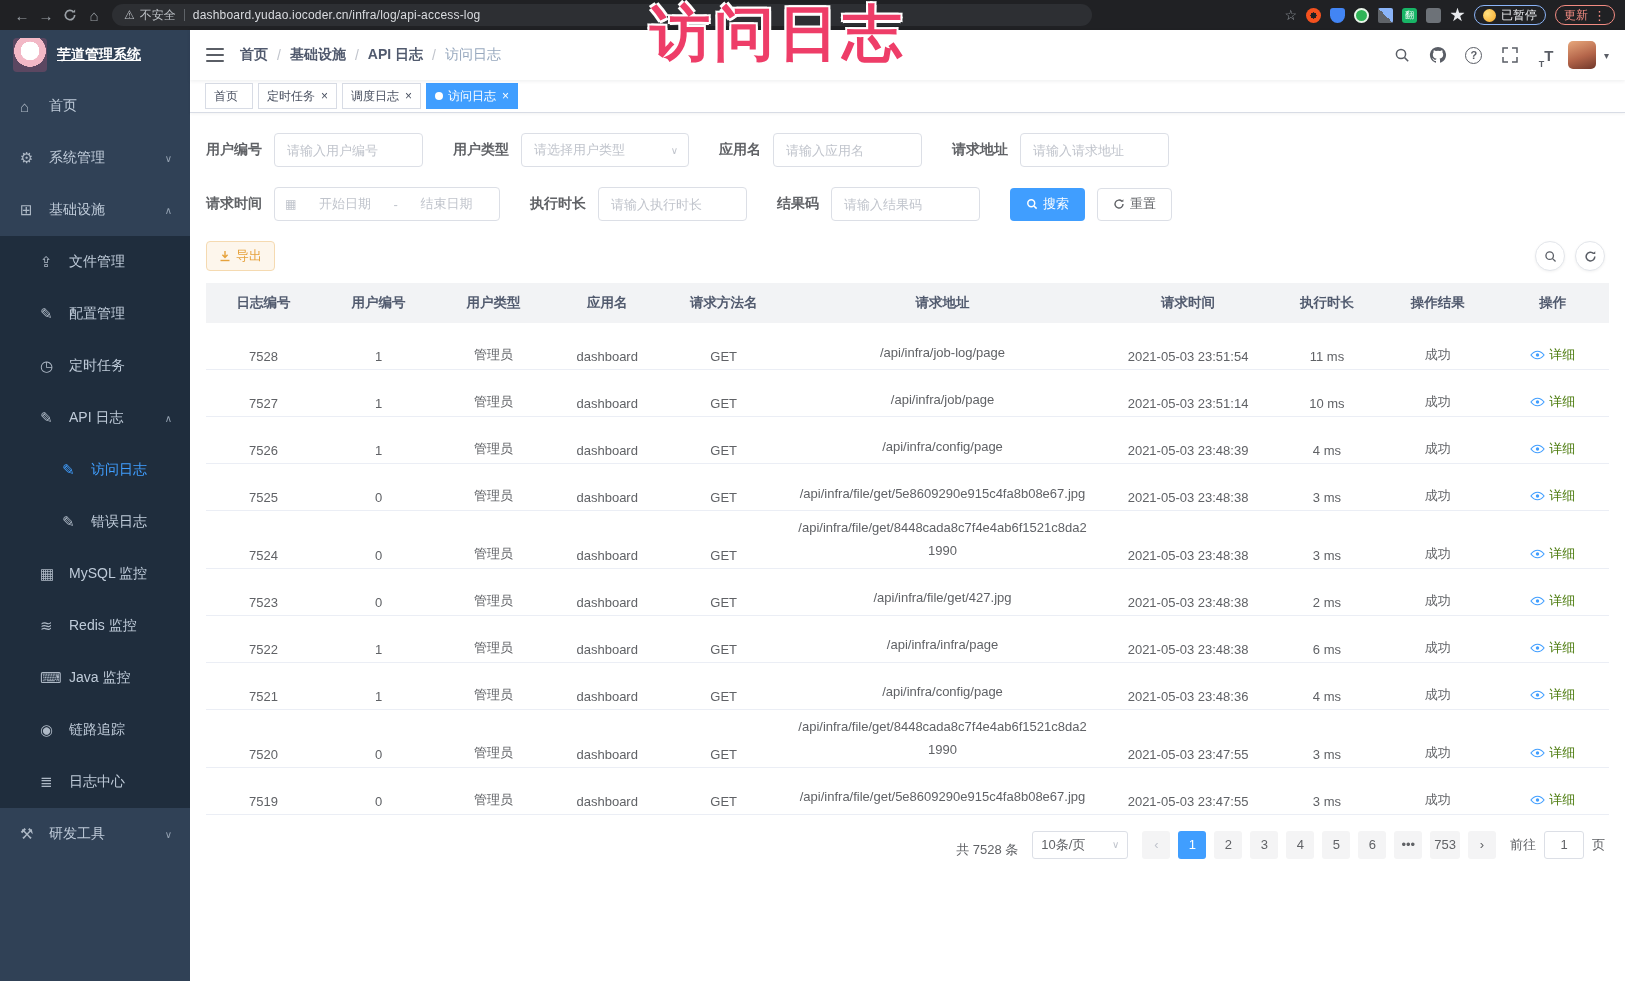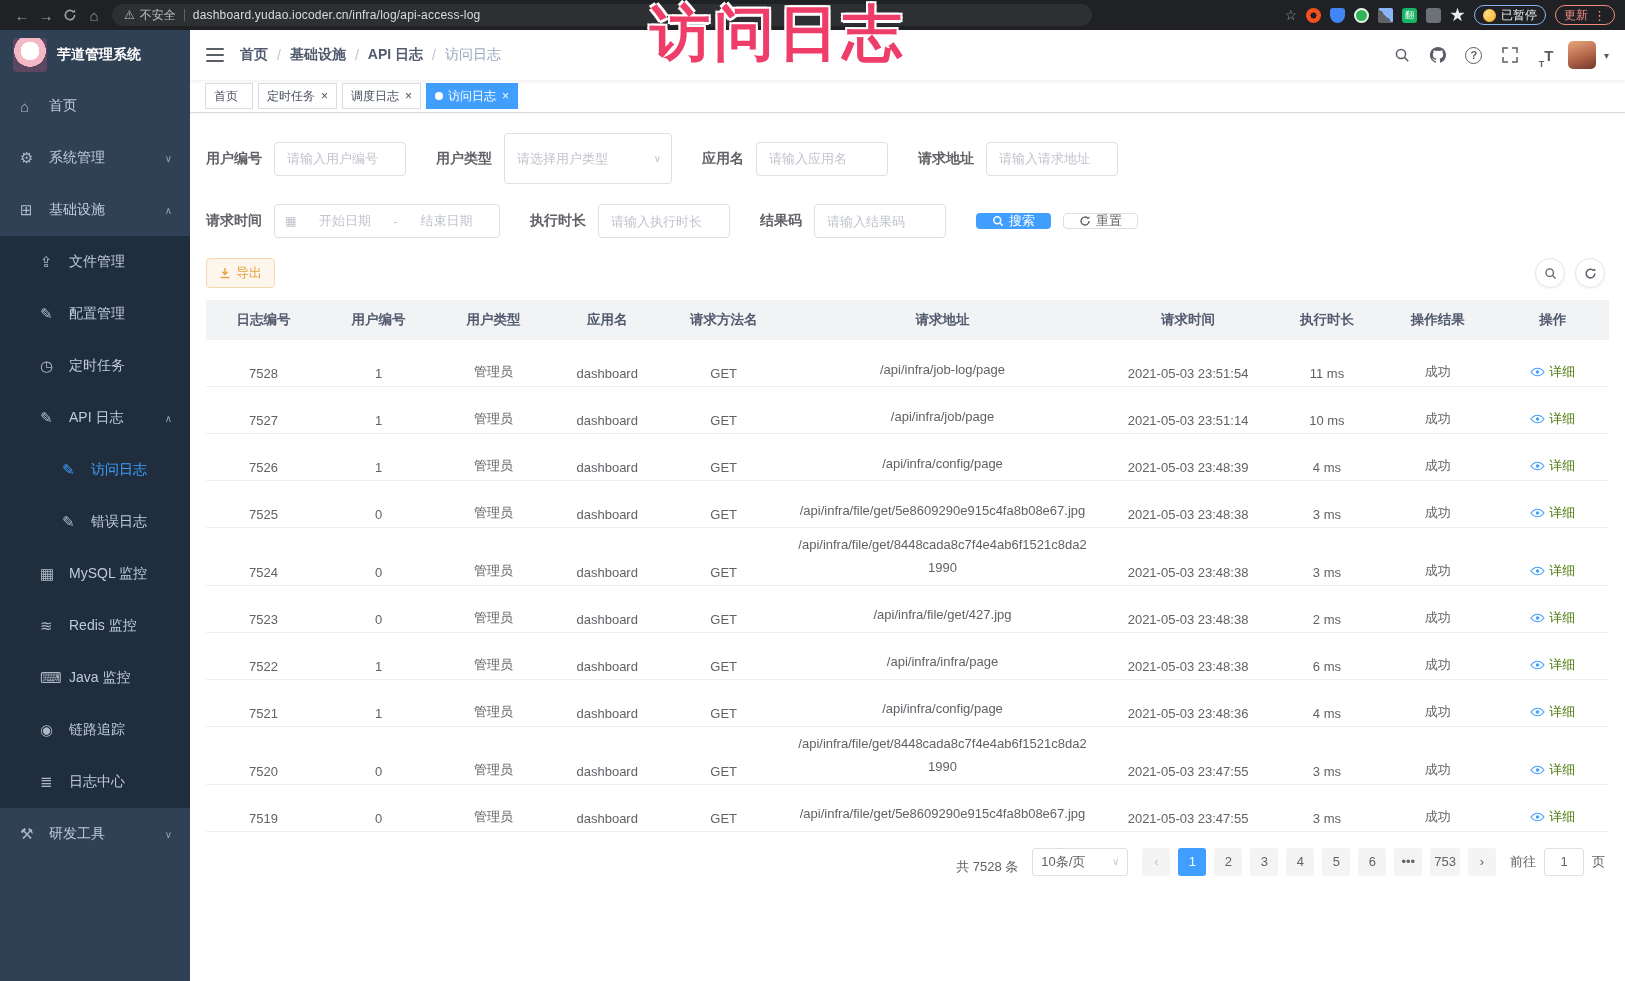--- a/index.html
+++ b/index.html
@@ -28,21 +28,21 @@
   .emoji-dot { width:13px; height:13px; border-radius:50%; background:radial-gradient(circle at 35% 35%,#ffe082,#f9a825); }
   .chip.update { border:1.5px solid #f28b82; color:#f28b82; }
   .vdots { color:#f28b82; font-size:13px; }
 
   
   .app { display:flex; height:951px; }
   .sidebar { width:190px; background:#304156; flex:none; overflow:hidden; }
   .logo { height:50px; display:flex; align-items:center; gap:10px; padding-left:13px; }
   .logo-img { width:34px; height:34px; border-radius:4px; flex:none;
     background:radial-gradient(circle at 50% 38%,#ffffff 0 34%,#f2b8c6 35% 58%,#5b4761 59%); }
-  .logo-title { color:#fff; font-size:14px; font-weight:700; white-space:nowrap; }
+  .logo-title { color:#fff; font-size:14px; font-weight:700; white-space:nowrap;text-decoration:underline; }
   .menu-item { height:52px; display:flex; align-items:center; color:#bfcbd9; font-size:14px; cursor:pointer; padding-left:20px; white-space:nowrap; }
   .menu-item.sub { background:#1f2d3d; padding-left:40px; }
   .menu-item.subsub { background:#1f2d3d; padding-left:62px; }
   .menu-item.active, .menu-item.active .mi-icon { color:#409eff; }
   .mi-icon { width:24px; color:#aeb9c6; font-size:15px; flex:none; }
   .mi-label { margin-left:5px; }
   .mi-arrow { margin-left:auto; margin-right:18px; font-size:10px; color:#93a1b1; }
 
   .main { flex:1; display:flex; flex-direction:column; min-width:0; background:#fff; }
   .navbar { height:50px; display:flex; align-items:center; padding:0 16px; background:#fff; box-shadow:0 1px 4px rgba(0,21,41,.08); position:relative; z-index:2; }
@@ -65,30 +65,30 @@
   .tag-dot { display:none; width:8px; height:8px; background:#fff; border-radius:50%; }
   .tag.active { background:#409eff; border-color:#409eff; color:#fff; }
   .tag.active .tag-dot { display:inline-block; }
   .tag-close { font-size:12px; margin-left:1px; }
 
   
   .content { flex:1; padding:20px 16px 0; display:flex; flex-direction:column; min-height:0; }
   .filter-row { display:flex; align-items:center; margin-bottom:20px; }
   .fgroup { display:flex; align-items:center; margin-right:30px; }
   .flabel { font-size:14px; color:#606266; font-weight:700; margin-right:12px; white-space:nowrap; }
-  .finput { width:132px; height:34px; border:1px solid #dcdfe6; border-radius:4px; padding:0 12px; font-size:13px; color:#606266; outline:none; background:#fff; font-family:inherit; }
+  .finput { width:149px; height:34px; border:1px solid #dcdfe6; border-radius:4px; padding:0 12px; font-size:13px; color:#606266; outline:none; background:#fff; font-family:inherit; }
   .finput::placeholder { color:#c0c4cc; }
-  .fselect { width:168px; height:51px; border:1px solid #dcdfe6; border-radius:4px; display:flex; align-items:center; justify-content:space-between; padding:0 10px 0 12px; font-size:13px; color:#c0c4cc; background:#fff; cursor:pointer; }
+  .fselect { width:168px; height:34px; border:1px solid #dcdfe6; border-radius:4px; display:flex; align-items:center; justify-content:space-between; padding:0 10px 0 12px; font-size:13px; color:#c0c4cc; background:#fff; cursor:pointer; }
   .sel-chev { color:#c0c4cc; font-size:10px; }
   .fdate { width:226px; height:34px; border:1px solid #dcdfe6; border-radius:4px; display:flex; align-items:center; gap:6px; padding:0 10px; font-size:13px; color:#c0c4cc; cursor:pointer; }
   .cal { color:#c0c4cc; font-size:12px; }
   .dph { flex:1; text-align:center; white-space:nowrap; }
   .dsep { color:#c0c4cc; }
 
-  .btn { height:16px; border-radius:4px; font-size:13px; display:inline-flex; align-items:center; gap:5px; padding:0 15px; border:1px solid transparent; cursor:pointer; background:#fff; font-family:inherit; }
+  .btn { height:33px; border-radius:4px; font-size:13px; display:inline-flex; align-items:center; gap:5px; padding:0 15px; border:1px solid transparent; cursor:pointer; background:#fff; font-family:inherit; }
   .btn-primary { background:#409eff; color:#fff; }
   .btn-plain { border-color:#dcdfe6; color:#606266; }
   .btn-warning { background:#fdf6ec; border-color:#f5dab1; color:#e6a23c; height:30px; padding:0 12px; }
   .mr12 { margin-right:12px; }
 
   .toolbar { display:flex; align-items:center; justify-content:space-between; margin-bottom:12px; }
   .circle-btns { display:flex; gap:10px; margin-right:4px; }
   .cbtn { width:30px; height:30px; border-radius:50%; border:1px solid #e3e6eb; display:flex; align-items:center; justify-content:center; color:#5a5e66; background:#fff; box-shadow:0 1px 3px rgba(0,0,0,.06); cursor:pointer; }
 
   .thead { display:flex; align-items:center; background:#f2f3f5; height:40px; font-size:13.5px; color:#515a6e; font-weight:700; }

